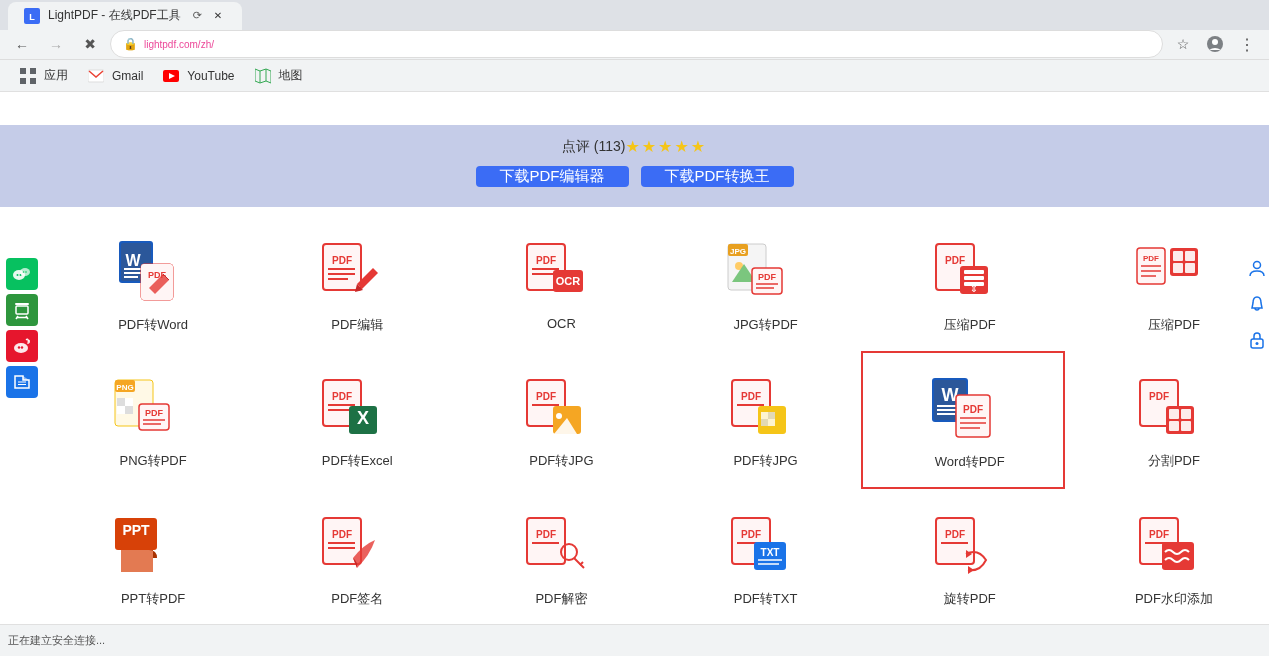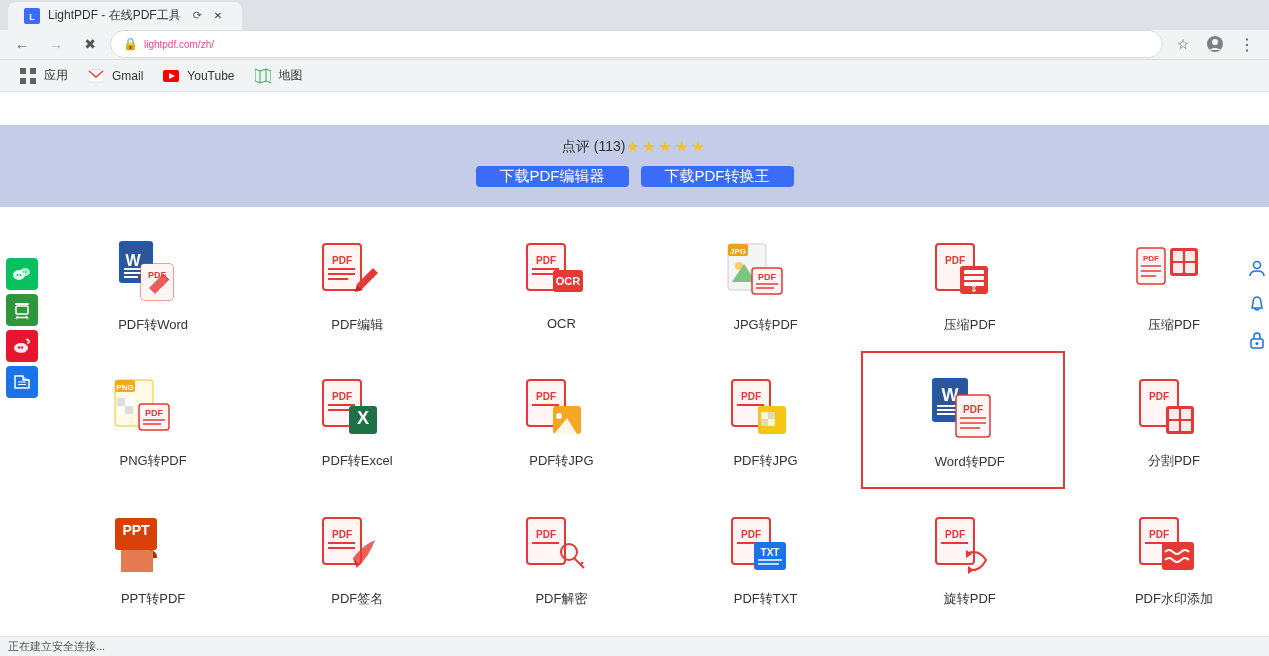--- a/index.html
+++ b/index.html
@@ -238,21 +238,21 @@
       text-align: center;
       margin-left: 14px;
     }
 
     
     .status-bar {
       position: fixed;
       bottom: 0;
       left: 0;
       right: 0;
-      height: 20px;
+      height: 32px;
       background: #f1f3f4;
       display: flex;
       align-items: center;
       padding: 0 8px;
       font-size: 11px;
       color: #555;
       border-top: 1px solid #e0e0e0;
       z-index: 100;
     }
   </style>

